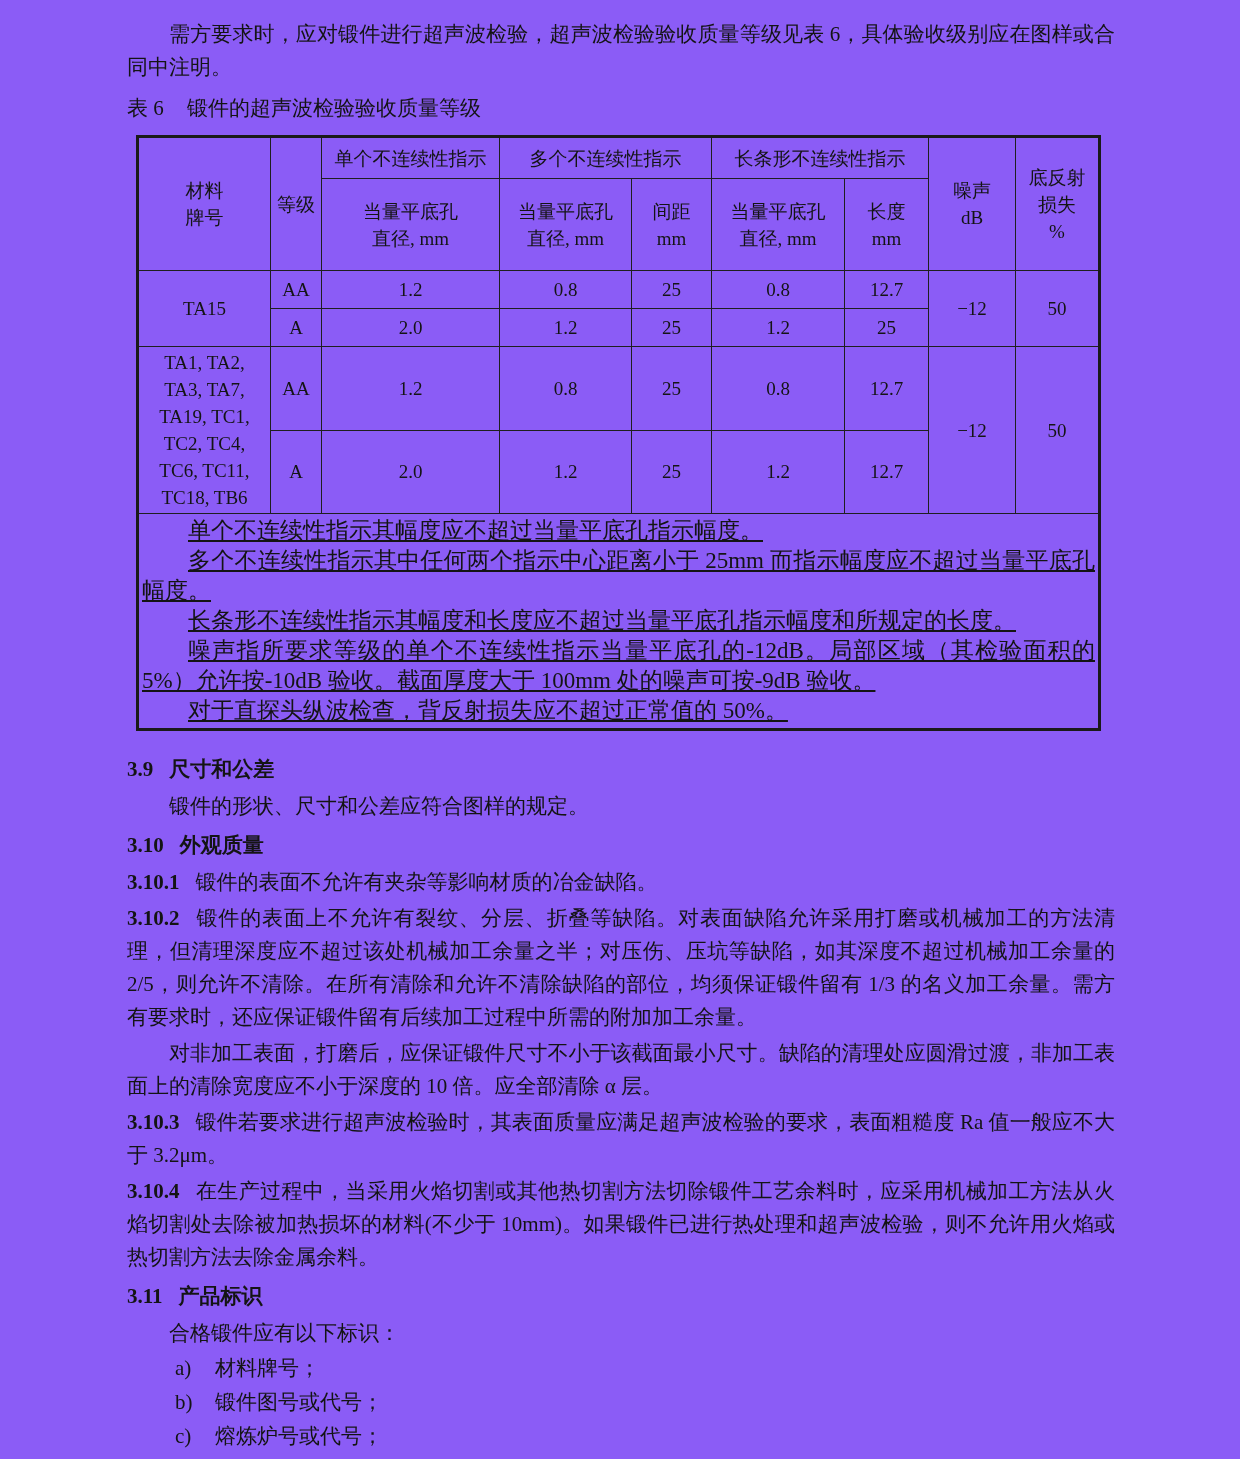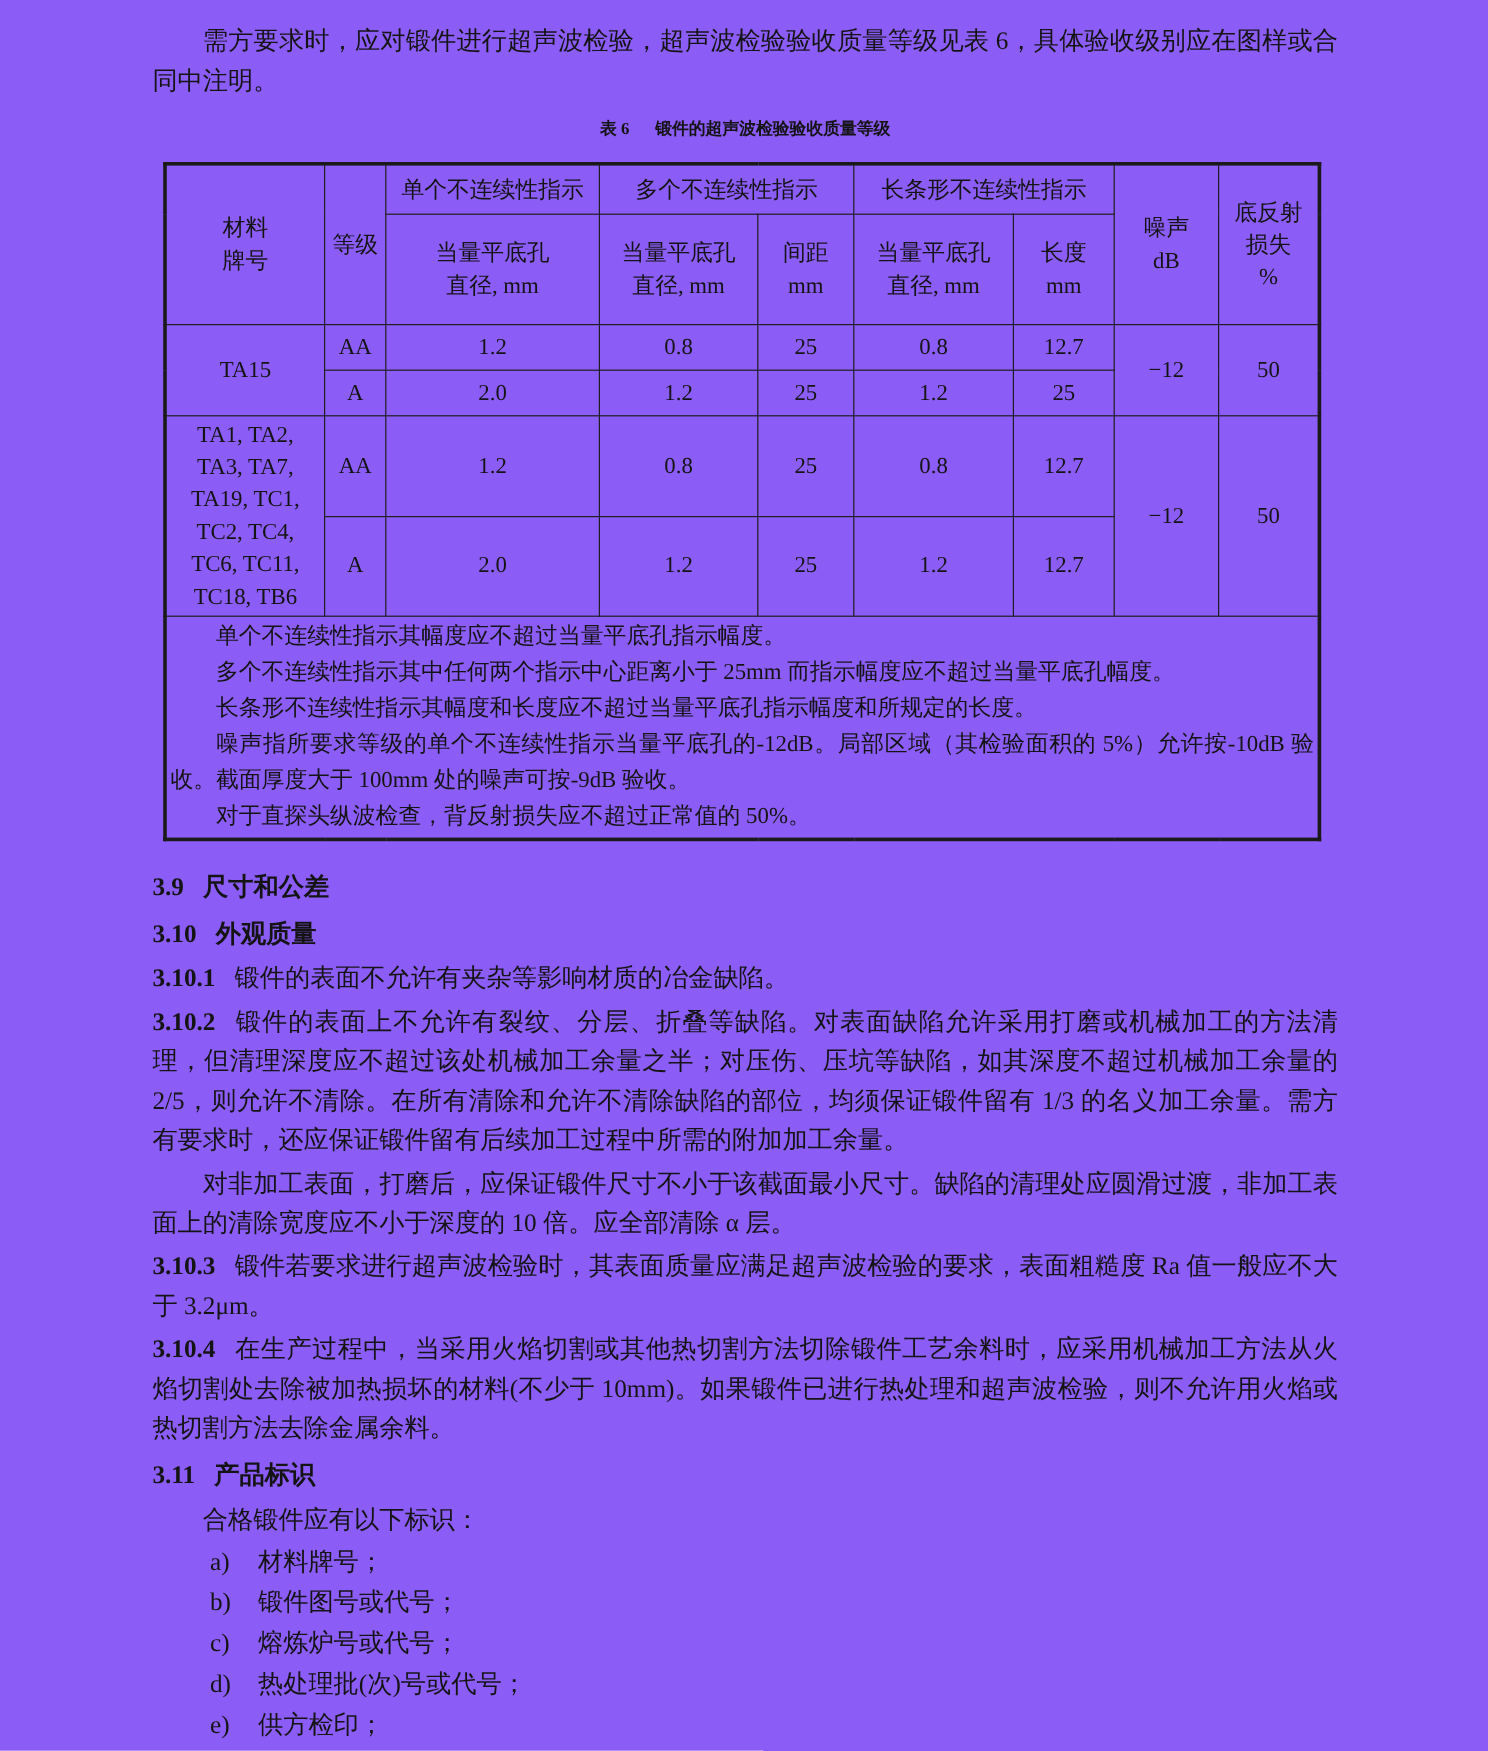--- a/index.html
+++ b/index.html
@@ -15,42 +15,42 @@
     overflow:hidden;
   }
   p{margin:0;font-size:21px;line-height:33px;text-align:justify;}
   .indent{text-indent:2em;}
   .para{margin:2px 0;}
   .heading{font-weight:bold;margin:6px 0 4px 0;font-family:Liberation Serif, serif;}
   .heading .num{margin-right:16px;}
   .clause{margin:3px 0;}
   .clause .num{font-weight:bold;margin-right:16px;white-space:nowrap;}
   .table-caption{
-    text-align:center;font-weight:bold;font-size:14px;
+    text-align:left;font-weight:normal;font-size:21px;
     margin:8px 0 10px 0;
   }
   .table-caption .cap-title{margin-left:18px;}
   table.t6{
     width:962px;margin-left:9px;
     border-collapse:collapse;table-layout:fixed;
     border:3px solid #1a1a1a;
   }
   table.t6 th,table.t6 td{
     border:1.6px solid #1f1f1f;
     text-align:center;vertical-align:middle;
     font-size:19px;font-weight:normal;
     padding:2px 3px;line-height:27px;
   }
   .pre{white-space:pre-line;}
   tr.rh1{height:42px;}
   tr.rh2{height:92px;}
   tr.rd{height:38px;}
   tr.rg{height:76px;}
   td.notes{padding:8px 12px 10px 12px;text-align:left;}
-  td.notes p{font-size:19px;line-height:30px;text-indent:2em;text-align:justify;margin:0;}
+  td.notes p{font-size:23px;line-height:30px;text-indent:2em;text-align:justify;margin:0;text-decoration:underline;}
   .list{margin-top:2px;}
   .li{display:flex;margin:1px 0 1px 48px;}
   .li-label{flex:0 0 40px;}
   .li-text{flex:1;text-align:justify;}
 </style>
 </head>
 <body>
 
 <div class="page">
 
@@ -155,20 +155,21 @@
         </td>
       </tr>
     </tbody>
   </table>
 
   <div style="height:16px"></div>
 
   <p class="heading">
     <span class="num">3.9</span><span>尺寸和公差</span>
   </p>
+  <p class="para indent">锻件的形状、尺寸和公差应符合图样的规定。</p>
 
   <p class="heading">
     <span class="num">3.10</span><span>外观质量</span>
   </p>
 
   <p class="clause">
     <span class="num">3.10.1</span><span>锻件的表面不允许有夹杂等影响材质的冶金缺陷。</span>
   </p>
 
   <p class="clause">

